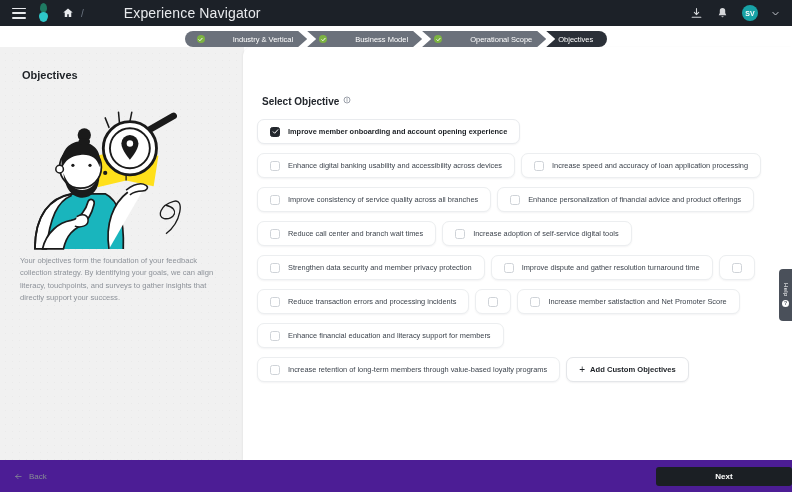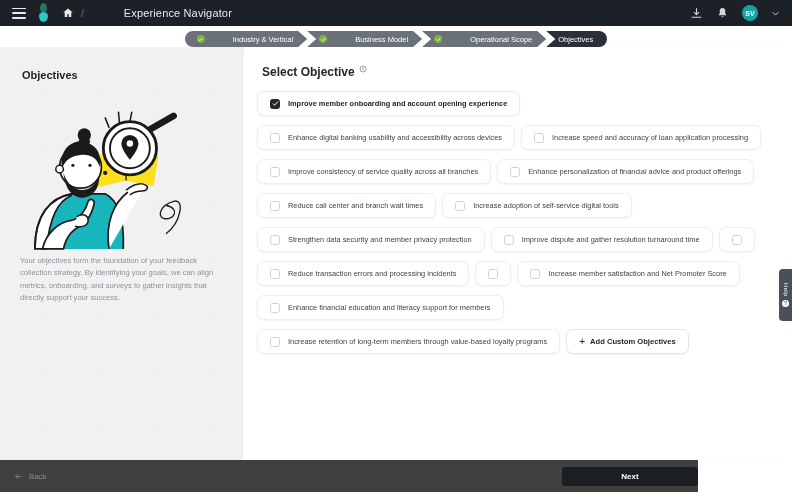--- a/index.html
+++ b/index.html
@@ -20,21 +20,21 @@
   .hamburger { width:14px; height:11px; display:flex; flex-direction:column;
     justify-content:space-between; margin-left:4px; margin-right:10px; cursor:pointer; }
   .hamburger span { display:block; height:1.6px; background:#e8eaed; border-radius:1px; }
   .logo { width:14px; height:20px; position:relative; margin-right:12px; }
   .logo .drop-a { position:absolute; top:0px; left:3.5px; width:7px; height:9px;
      background:#1f7a62; border-radius:50% 50% 50% 50% / 60% 60% 40% 40%; }
   .logo .drop-b { position:absolute; top:9px; left:2.5px; width:9px; height:10px;
      background:#2ec7c9; border-radius:50% 50% 50% 50% / 40% 40% 60% 60%; }
   .home-icon { width:12px; height:12px; margin-right:7px; display:block; }
   .crumb-sep { color:#6b7480; font-size:10px; margin-right:7px; }
-  .crumb-title { color:#e8eaed; font-size:11px; letter-spacing:.15px;padding-left:33px; }
+  .crumb-title { color:#e8eaed; font-size:14px; letter-spacing:.15px;padding-left:33px; }
   .topbar-right { margin-left:auto; display:flex; align-items:center; gap:13px; padding-right:4px; }
   .ticon { width:13px; height:13px; display:block; opacity:.9; cursor:pointer;}
   .avatar {
     width:16px; height:16px; border-radius:50%; background:#17a2a6; color:#fff;
     font-size:7px; font-weight:bold; display:flex; align-items:center; justify-content:center;
     letter-spacing:.2px; cursor:pointer;
   }
   .chev { width:9px; height:9px; cursor:pointer; }
 
   
@@ -83,21 +83,21 @@
     font-size:7.6px; line-height:1.62; color:#8d9299; position:absolute; z-index:2;
   }
 
   .mainpane {
     position:absolute; top:0; left:243px; width:549px; height:413px;
     background:#fff; border-top-left-radius:9px;
     box-shadow:-1px 0 2px rgba(0,0,0,.04);
   }
   .section-label {
     display:flex; align-items:flex-start; gap:4px;
-    margin:18px 0 0 19px; font-size:12px; font-weight:bold; color:#23272d;
+    margin:49px 0 0 19px; font-size:10px; font-weight:bold; color:#23272d;
   }
   .info-icon { width:8px; height:8px; display:block; cursor:pointer; }
 
   .chips { margin:12px 14px 0 14px; display:flex; flex-wrap:wrap; }
   .chip {
     display:inline-flex; align-items:center; gap:8px;
     height:25px; margin:0 6px 9px 0; padding:0 12px;
     border:1px solid #eceef0; border-radius:7px; background:#fff;
     box-shadow:0 1px 2px rgba(16,24,40,.05);
     font-size:7.4px; color:#3d444d; white-space:nowrap; cursor:pointer;
@@ -133,21 +133,21 @@
   .help-tab .txt {
     font-size:6px; color:#fff; writing-mode:vertical-rl; letter-spacing:.3px;
   }
   .help-tab .qmark {
     width:7px; height:7px; border-radius:50%; background:#fff; color:#4a505a;
     font-size:5px; font-weight:bold; display:flex; align-items:center; justify-content:center;
   }
 
   
   .footer {
-    position:absolute; bottom:0; left:0; width:698px; height:32px; background:#404040;
+    position:absolute; bottom:0; left:0; width:792px; height:32px; background:#4c1d95;
     display:flex; align-items:center;
   }
   .back-btn {
     display:flex; align-items:center; gap:6px; margin-left:14px;
     font-size:8px; color:#878d95; cursor:pointer;
   }
   .back-btn svg { width:9px; height:9px; display:block; }
   .next-btn {
     margin-left:auto; 
     width:136px; height:19px; background:#1b1f24; color:#fff;
@@ -268,21 +268,21 @@
 
         <path d="M100 146 C96 120 104 98 120 86 C128 80 134 78 138 80" fill="#ffffff" stroke="#1a1a1a" stroke-width="1.8"></path>
         <path d="M118 84 C126 78 134 76 139 79 C142 81 140 85 135 85 C130 85 126 86 122 89" fill="#ffffff" stroke="#1a1a1a" stroke-width="1.6"></path>
 
         <path d="M30 146 C34 128 48 118 60 116 C70 114 76 104 78 96 C80 92 86 94 84 100 C82 108 78 116 72 120 C66 124 56 128 52 146 Z" fill="#ffffff" stroke="#1a1a1a" stroke-width="1.8"></path>
         <path d="M66 112 C72 108 78 110 78 116 C78 122 70 124 64 122" fill="#ffffff" stroke="#1a1a1a" stroke-width="1.6"></path>
 
         <path d="M160 100 C176 104 168 116 158 114 C150 112 154 100 168 96 C180 92 176 118 160 130" fill="none" stroke="#1a1a1a" stroke-width="1.4"></path>
       </svg>
 
-      <div class="left-desc">Your objectives form the foundation of your feedback collection strategy. By identifying your goals, we can align metrics, onboarding, and surveys to gather insights that directly support your success.</div>
+      <div class="left-desc">Your objectives form the foundation of your feedback collection strategy. By identifying your goals, we can align literacy, touchpoints, and surveys to gather insights that directly support your success.</div>
     </div>
 
     <div class="mainpane">
       <div class="section-label">
         <span>Select Objective</span>
         <svg class="info-icon" viewBox="0 0 24 24" fill="none" stroke="#6b7280" stroke-width="2">
           <circle cx="12" cy="12" r="9"></circle>
             <path d="M12 11v5M12 7.6v.6" stroke-linecap="round"></path>
         </svg>
       </div>

